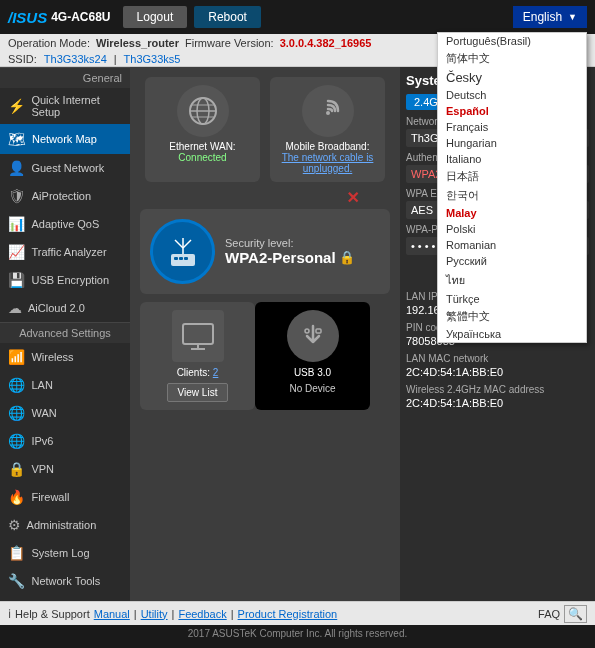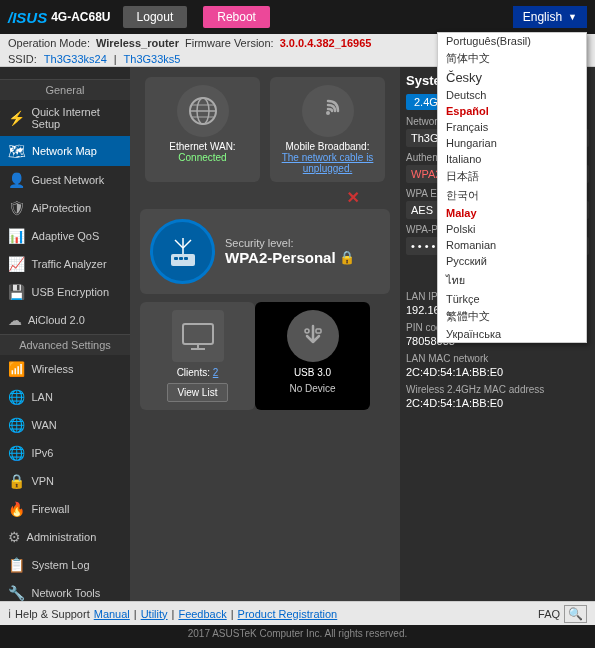--- a/index.html
+++ b/index.html
@@ -6,23 +6,23 @@
     body { width: 595px; height: 648px; font-family: Arial, sans-serif; font-size: 12px; overflow: hidden; background: #1a1a1a; }
   </style>
 </head>
 <body>
 
 <div style="display:flex; align-items:center; background:#1a1a1a; padding:4px 8px; height:34px;">
   <div style="display:flex; align-items:center; gap:4px; margin-right:12px;">
     <span style="color:#00aaff; font-size:15px; font-weight:bold; font-style:italic; font-family:Arial;">/ISUS</span>
     <span style="color:#fff; font-size:12px; font-weight:bold;">4G-AC68U</span>
   </div>
-  <div style="display:flex; gap:16px;">
+  <div style="display:flex; gap:7px;">
     <button style="background:#555; color:#fff; border:none; padding:4px 14px; cursor:pointer; font-size:12px; border-radius:2px;">Logout</button>
-    <button style="background:#ec4899; color:#fff; border:none; padding:4px 14px; cursor:pointer; font-size:12px; border-radius:2px;">Reboot</button>
+    <button style="background:#0c4a6e; color:#fff; border:none; padding:4px 14px; cursor:pointer; font-size:12px; border-radius:2px;">Reboot</button>
   </div>
   <div style="margin-left:auto; background:#003399; color:#fff; padding:4px 10px; display:flex; align-items:center; gap:6px; cursor:pointer; font-size:12px; position:relative; z-index:200;">
     <span>English</span>
     <span style="font-size:9px;">▼</span>
     <div style="position:absolute; top:26px; right:0; background:#fff; border:1px solid #ccc; min-width:150px; box-shadow:2px 2px 5px rgba(0,0,0,0.4);">
       <div style="padding:2px 8px; color:#333; font-size:11px; cursor:pointer;">Português(Brasil)</div>
       <div style="padding:2px 8px; color:#333; font-size:11px; cursor:pointer;">简体中文</div>
       <div style="padding:2px 8px; color:#333; font-size:13px; cursor:pointer;">Česky</div>
       <div style="padding:2px 8px; color:#333; font-size:11px; cursor:pointer;">Deutsch</div>
       <div style="padding:2px 8px; color:#cc0000; font-size:11px; cursor:pointer; font-weight:bold;">Español</div>
@@ -52,21 +52,21 @@
 <div style="background:#e8e8e8; padding:1px 8px; font-size:11px; color:#333; border-bottom:1px solid #ccc;">
   <span>SSID:</span>
   <a style="color:#0066cc; text-decoration:none; margin-left:4px;">Th3G33ks24</a>
   <span style="margin:0 4px;">|</span>
   <a style="color:#0066cc; text-decoration:none;">Th3G33ks5</a>
 </div>
 
 <div style="display:flex; height:534px;">
 
   <div style="width:130px; background:#2a2a2a; flex-shrink:0; overflow-y:auto;">
-    <div style="color:#aaa; font-size:11px; padding:4px 8px; background:#333; text-align:center; border-top:1px solid #444;margin-top:12px;">General</div>
+    <div style="color:#aaa; font-size:11px; padding:4px 8px; background:#333; text-align:right; border-top:1px solid #444;">General</div>
 
     <div style="display:flex; align-items:center; gap:6px; padding:6px 8px; color:#ccc; cursor:pointer; font-size:11px;">
       <span style="width:18px; height:18px; display:flex; align-items:center; justify-content:center; color:#aaa; font-size:14px;">⚡</span>
       <span>Quick Internet Setup</span>
     </div>
 
     <div style="display:flex; align-items:center; gap:6px; padding:6px 8px; color:#fff; cursor:pointer; font-size:11px; background:#005fa3;">
       <span style="width:18px; height:18px; display:flex; align-items:center; justify-content:center; color:#fff; font-size:14px;">🗺</span>
       <span>Network Map</span>
     </div>

